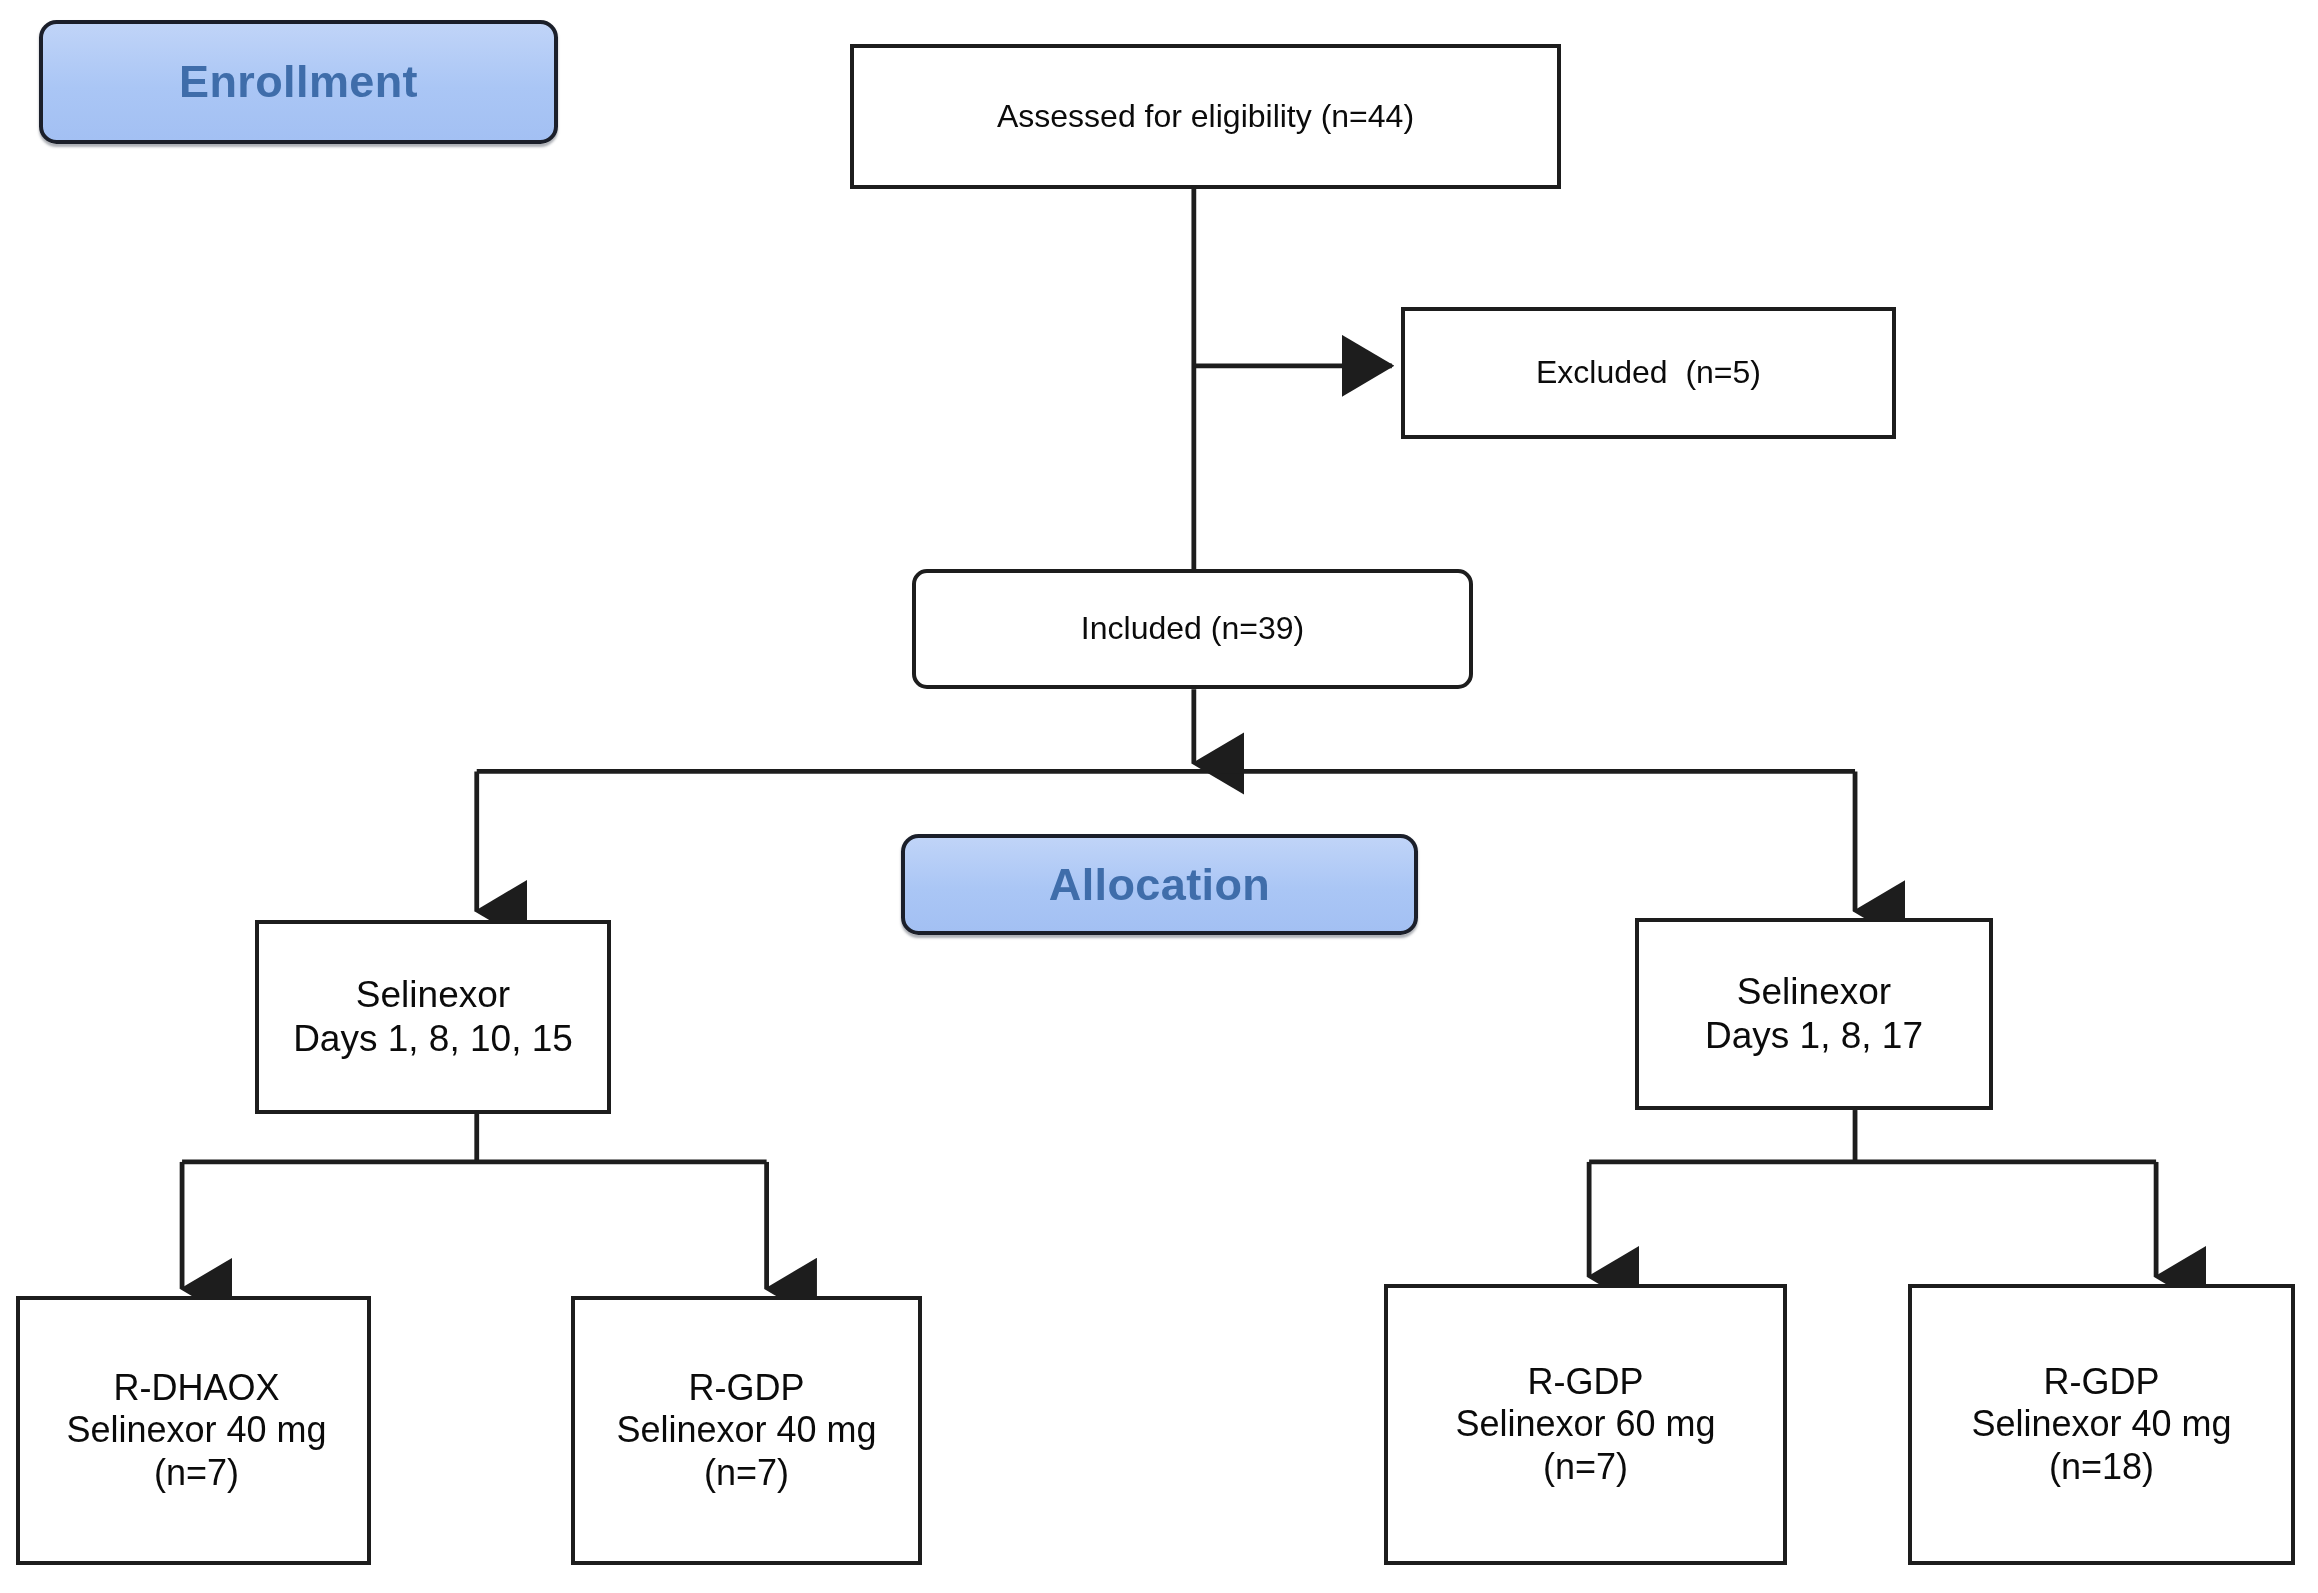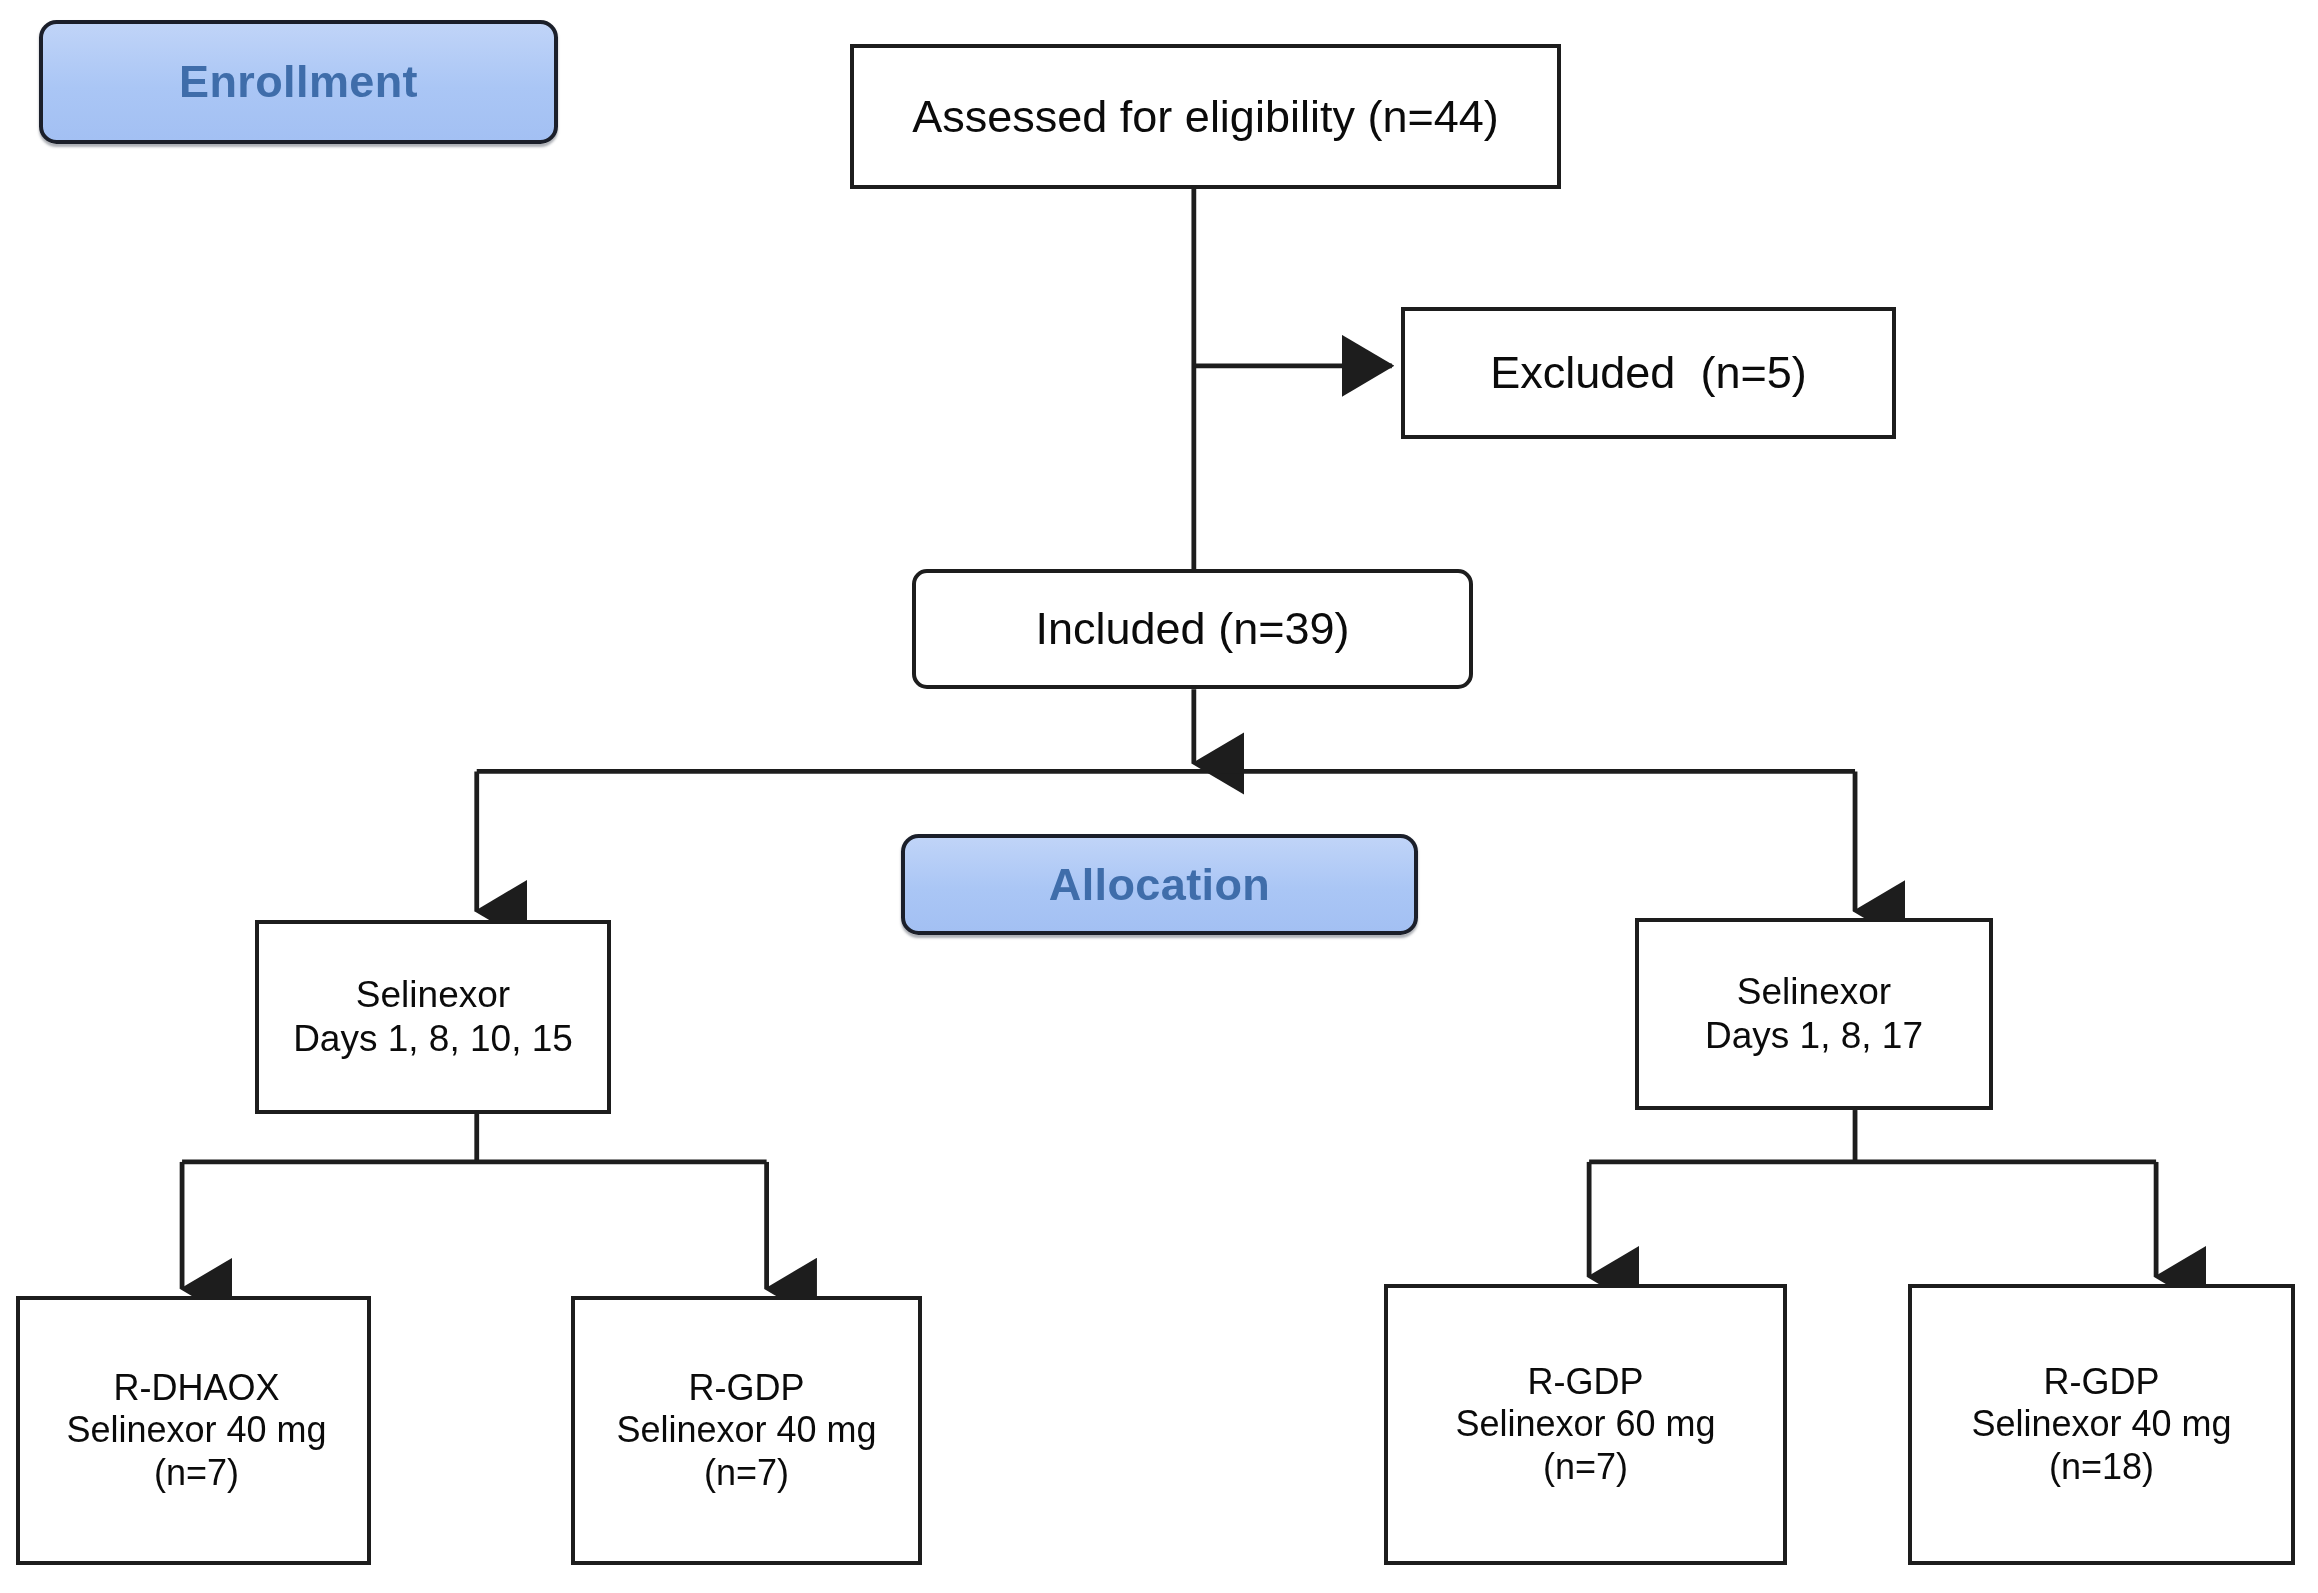--- a/index.html
+++ b/index.html
@@ -36,21 +36,21 @@
     justify-content: center;
     text-align: center;
     color: #0b0b0b;
     z-index: 3;
   }
   .node .line {
     display: block;
     white-space: pre;
     line-height: 1.18;
   }
-  .node.t1 .line { font-size: 45px; }
+  .node.t1 .line { font-size: 32px; }
   .node.t3 .line { font-size: 37px; }
   .node.t3 .line + .line { }
   .node.t4 .line { font-size: 36px; }
   .node.t4 .line + .line { }
   
   .badge {
     position: absolute;
     box-sizing: border-box;
     background: linear-gradient(180deg, #c0d4f8 0%, #aac6f5 55%, #a3c0f3 100%);
     border: 4px solid #1b1f2a;

